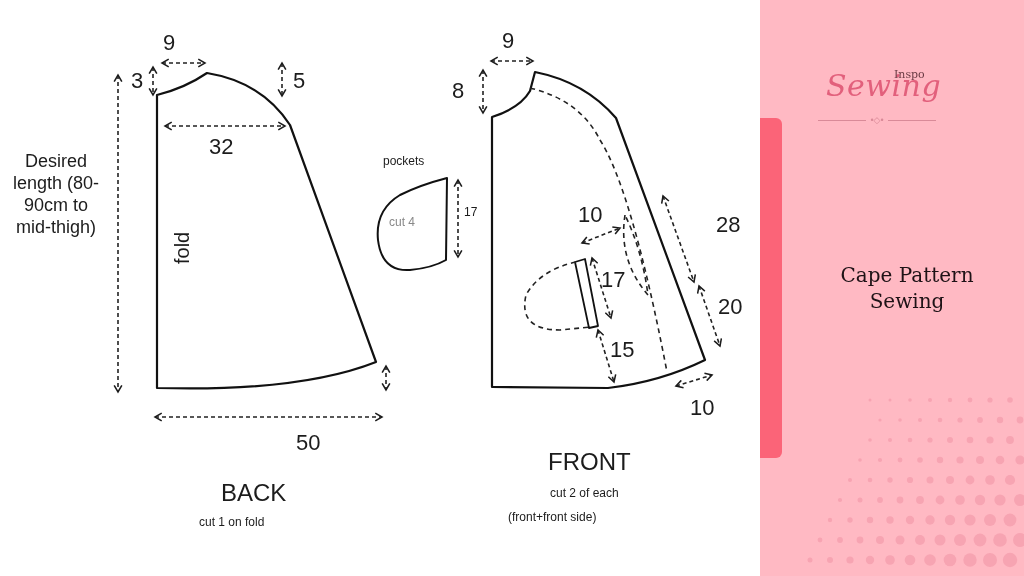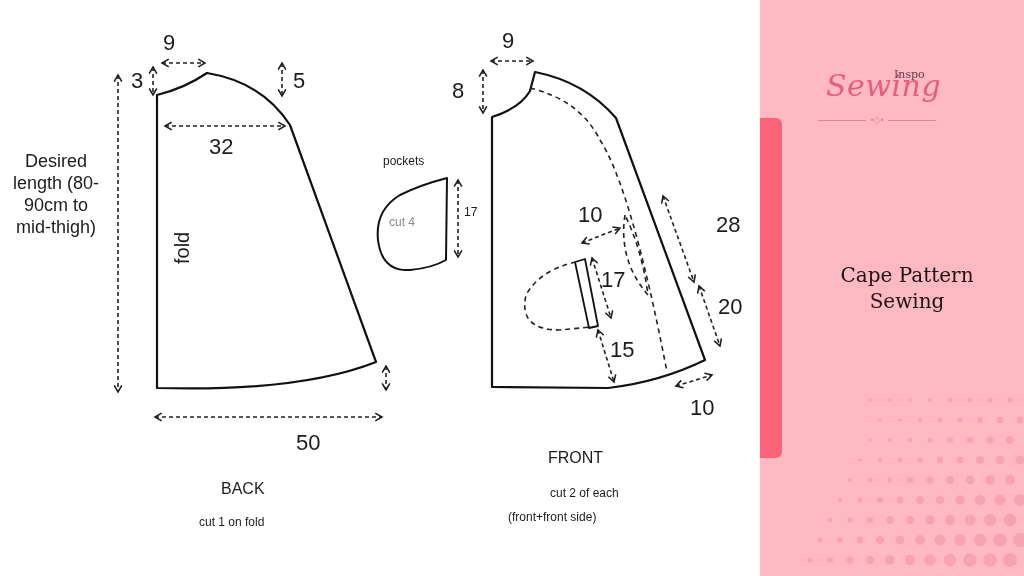--- a/index.html
+++ b/index.html
@@ -1,21 +1,21 @@
 <!DOCTYPE html>
 <html><head>
 <meta charset="utf-8">
 <style>
   html, body { margin:0; padding:0; }
   body { width:1024px; height:576px; position:relative; overflow:hidden; background:#ffffff; font-family:"Liberation Sans", sans-serif; }
   .diagram { position:absolute; left:0; top:0; width:760px; height:576px; background:#ffffff; }
   .diagram svg { position:absolute; left:0; top:0; }
   .lbl { position:absolute; color:#1c1c1c; font-family:"Liberation Sans", sans-serif; white-space:nowrap; line-height:1; }
   .dim { font-size:22px; }
-  .title { font-size:16px; }
+  .title { font-size:24px; }
   .sub { font-size:12px; }
   .desired { position:absolute; left:0; top:150px; width:96px; text-align:center; font-size:18px; line-height:22px; color:#1c1c1c; white-space:normal;margin-left:8px; }
   .fold { position:absolute; left:172px; top:230px; font-size:20px; transform:rotate(-90deg); transform-origin:left top; }
   .panel { position:absolute; left:760px; top:0; width:264px; height:576px; background:#ffb9c3; overflow:hidden; }
   .dots { position:absolute; left:0; top:0; width:264px; height:576px; }
   .accent-bar { position:absolute; left:760px; top:118px; width:22px; height:340px; background:#fb6478; border-radius:0 6px 6px 0; }
   .logo { position:absolute; left:818px; top:60px; width:120px; height:70px; }
   .logo-script { position:absolute; left:8px; top:8px; font-family:"DejaVu Serif", serif; font-style:italic; font-size:30px; color:#e2607c; letter-spacing:0.5px; }
   .logo-small { position:absolute; left:76px; top:8px; font-family:"DejaVu Serif", serif; font-size:11px; color:#6b3b44; }
   .logo-rule { position:absolute; left:0; top:60px; width:118px; height:1px; }

